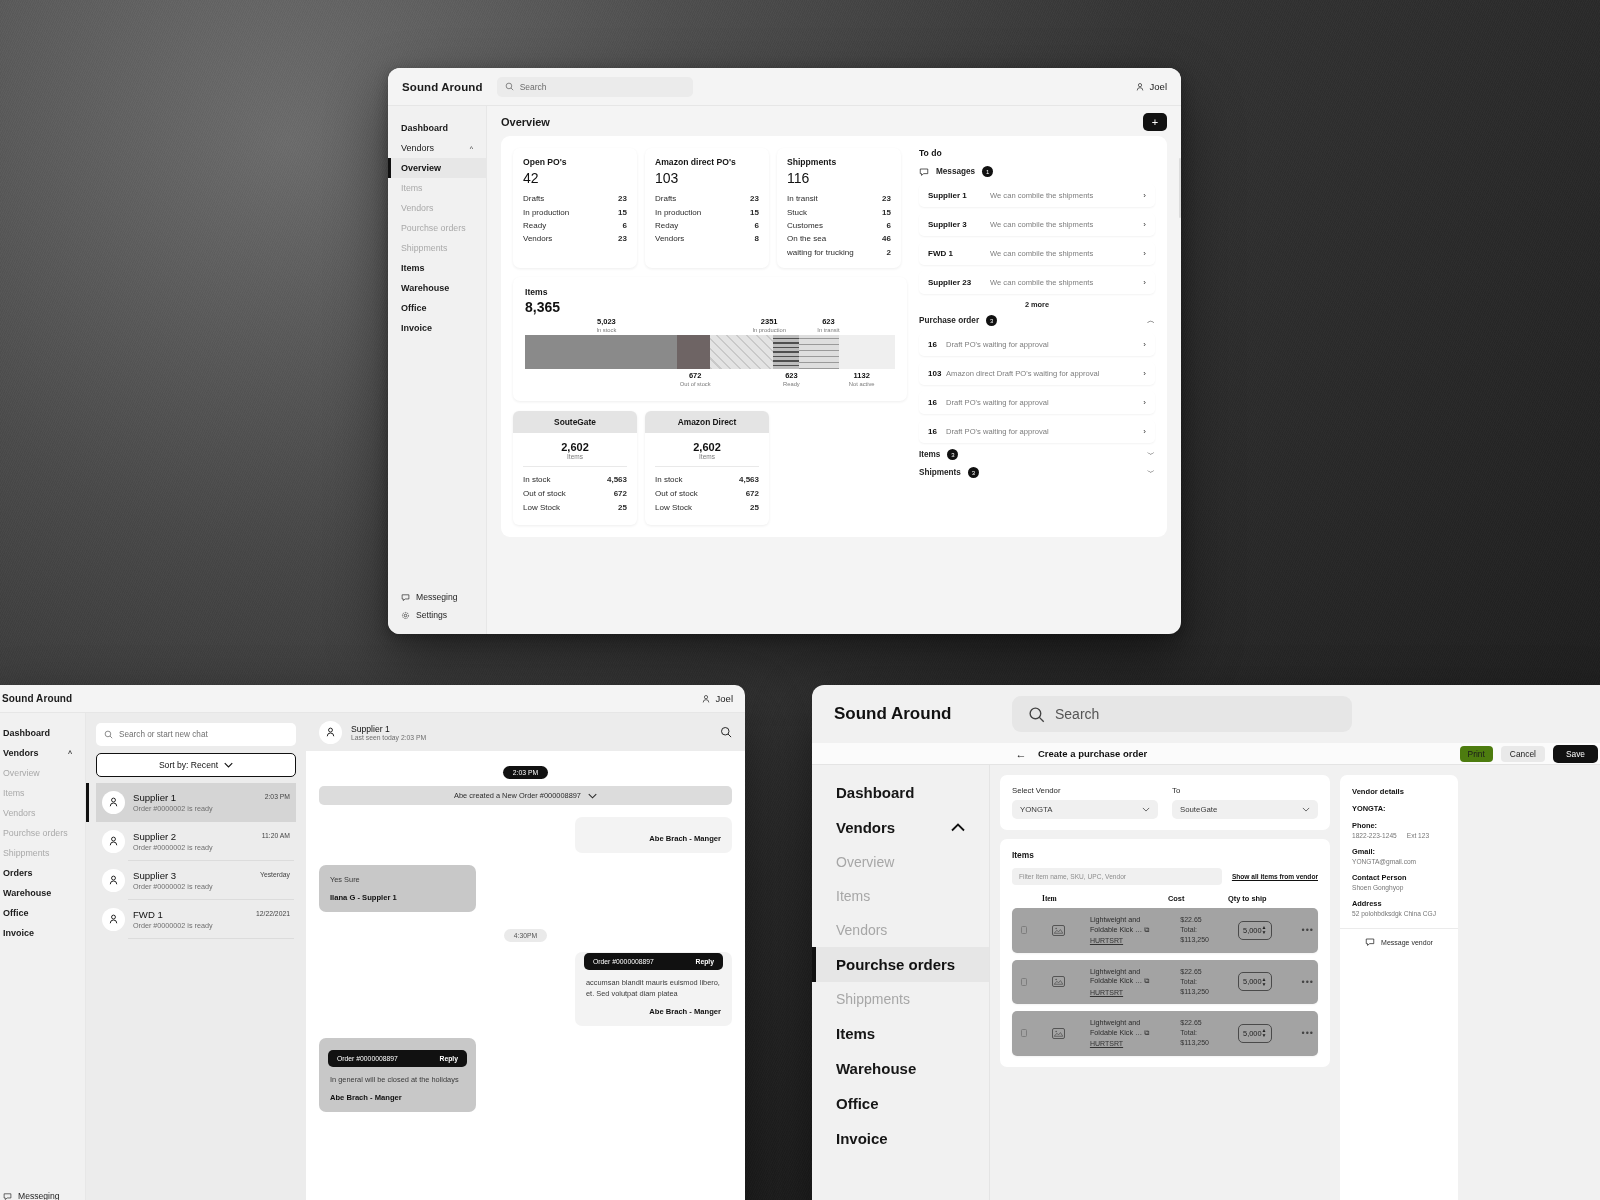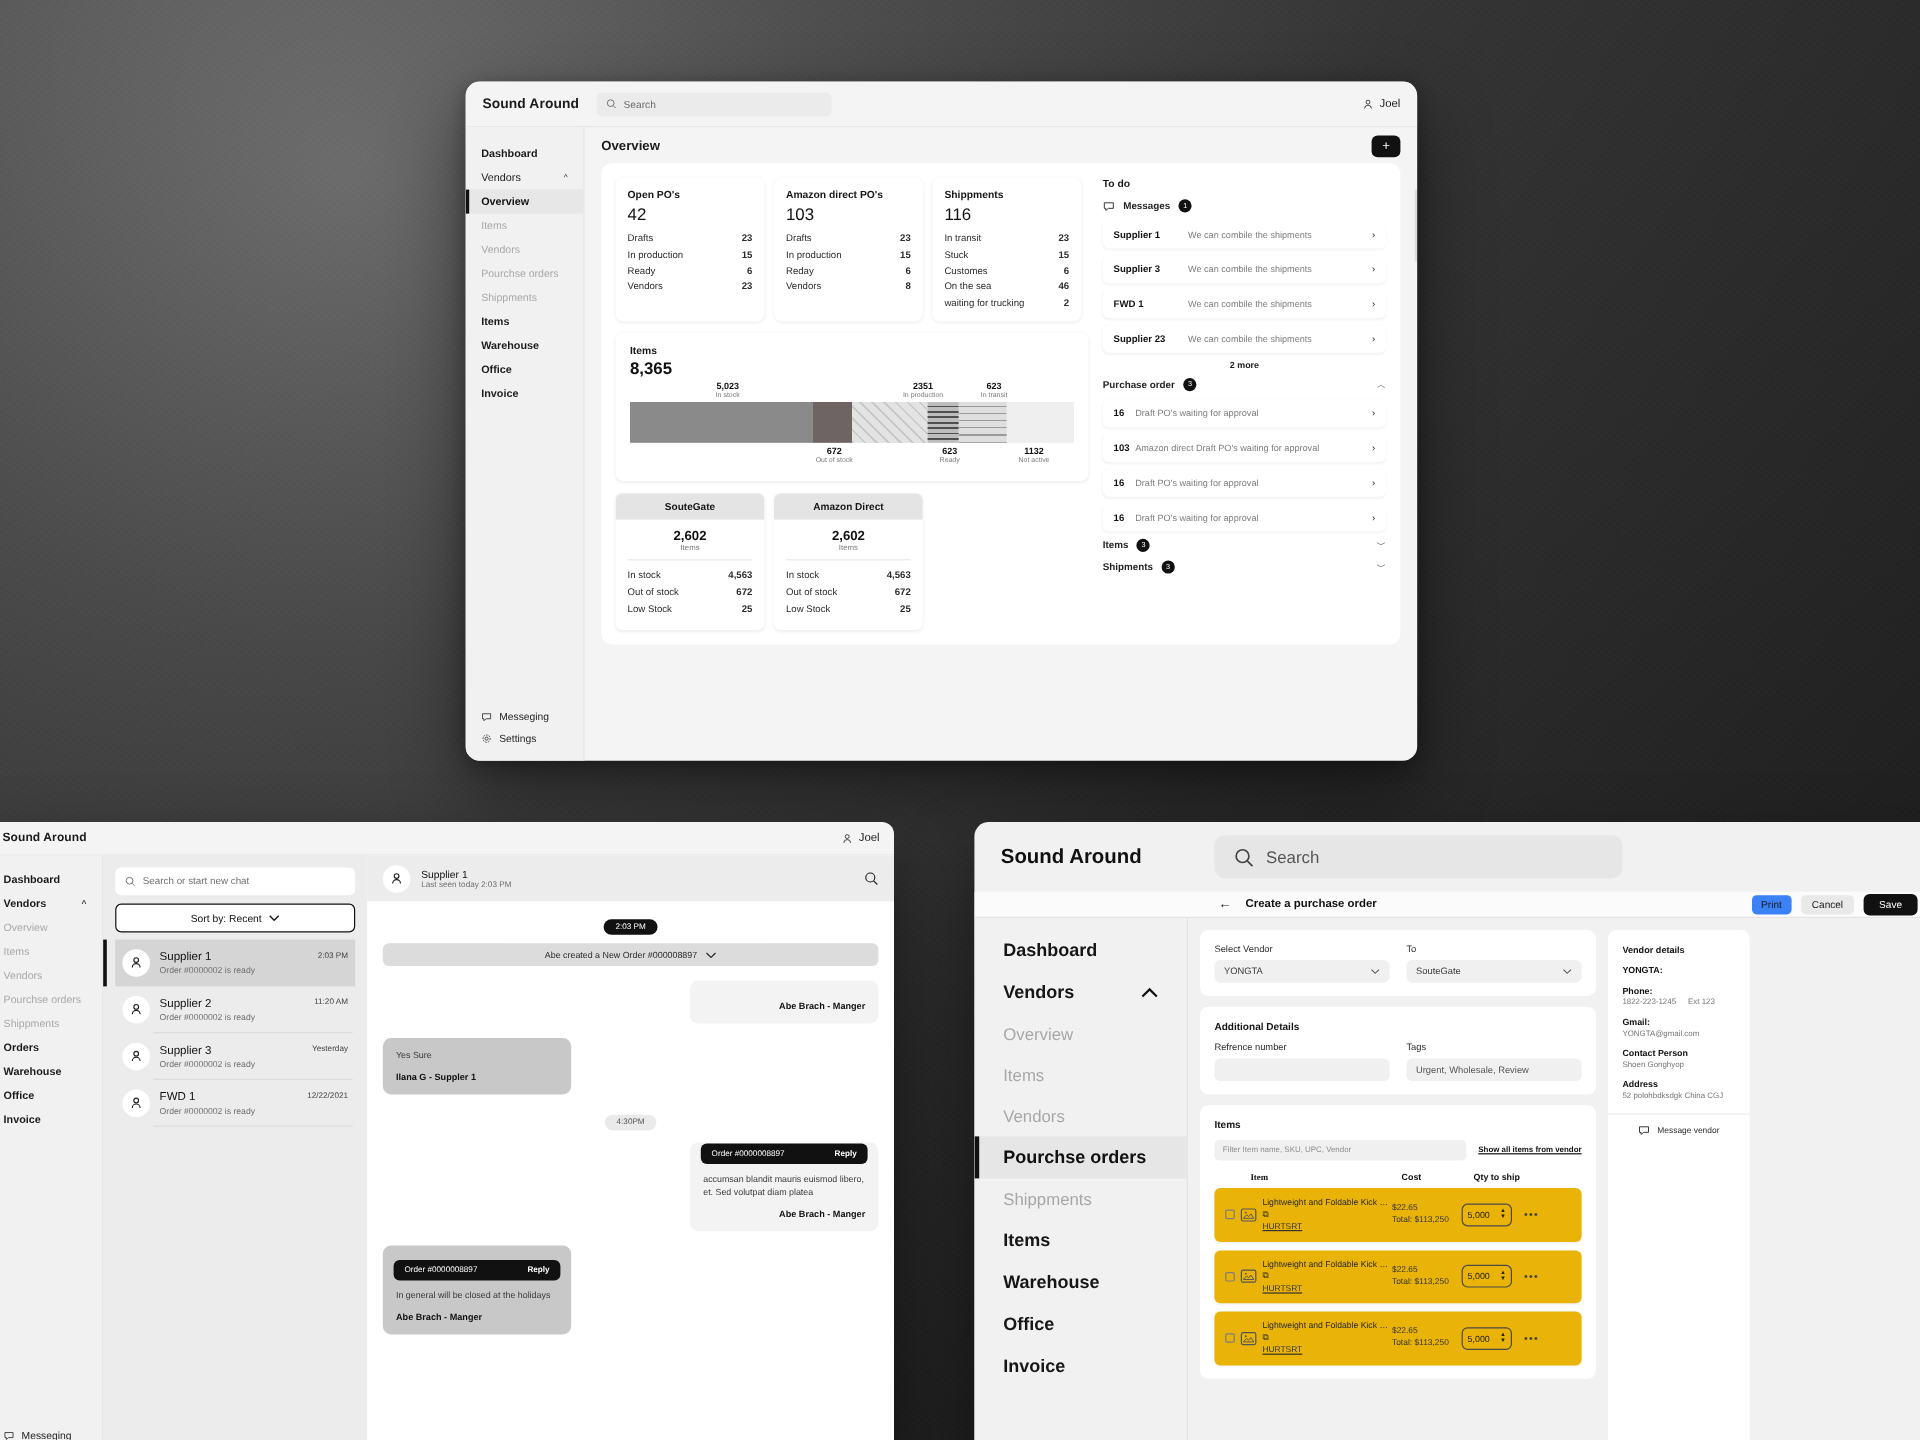--- a/index.html
+++ b/index.html
@@ -196,21 +196,21 @@
   }
   .po-top { height:58px; display:flex; align-items:center; padding:0 22px; }
   .po-brand { font-size:17px; font-weight:700; color:#111; width:178px; }
   .po-search { background:#e6e6e6; border-radius:9px; height:36px; flex:1; max-width:340px;
                display:flex; align-items:center; gap:10px; padding:0 16px; font-size:14px; color:#555;}
   .po-subbar { height:22px; background:#fbfbfb; display:flex; align-items:center; gap:10px;
                padding-left:202px; border-bottom:1px solid #e4e4e4; position:relative;}
   .po-back { width:14px;height:14px; display:flex;align-items:center;justify-content:center; font-size:11px; color:#111;}
   .po-crumb { font-size:9.5px; font-weight:700; color:#111; }
   .po-actions { position:absolute; right:14px; display:flex; align-items:center; gap:8px;}
-  .btn-print { font-size:8.4px; color:#1b1b1b; background:#3b82f6; padding:3px 8px; border-radius:4px;}
+  .btn-print { font-size:8.4px; color:#1b1b1b; background:#4d7c0f; padding:3px 8px; border-radius:4px;}
   .btn-cancel { font-size:8.4px; color:#1b1b1b; background:#e9e9e9; padding:3px 9px; border-radius:4px;}
   .btn-save { font-size:8.4px; color:#fff; background:#111; padding:4px 13px; border-radius:5px; font-weight:400;}
   .po-body { display:flex; height: calc(100% - 80px); }
   .po-side { width:178px; background:#f1f1f1; border-right:1px solid #e4e4e4; padding-top:10px; }
   .po-nav { font-size:15px; color:#161616; padding:9px 24px; position:relative; display:flex; align-items:center; justify-content:space-between;}
   .po-nav.bold { font-weight:700; }
   .po-nav.sub { color:#a7a7a7; font-size:14px; }
   .po-nav.active { background:#e6e6e6; font-weight:700; color:#111; }
   .po-nav.active:before{ content:""; position:absolute; left:0;top:0;bottom:0;width:4px;background:#111;}
   .po-content { flex:1; padding:10px 0 0 10px; display:flex; gap:10px; overflow:hidden;}
@@ -227,22 +227,22 @@
   .input.filled { display:flex;align-items:center;padding:0 8px; font-size:7.8px; color:#555;}
   .card-title { font-size:8.4px; font-weight:700; color:#161616; margin-bottom:8px; }
   .filter-row { display:flex; align-items:center; gap:10px; margin-bottom:9px;}
   .filter-input { background:#f0f0f0; border-radius:4px; height:17px; flex:1; display:flex; align-items:center;
                   padding:0 7px; font-size:6.6px; color:#8d8d8d; }
   .show-all { font-size:6.6px; font-weight:700; color:#111; text-decoration:underline; white-space:nowrap;}
   .tbl-head { display:flex; align-items:center; font-size:7.4px; font-weight:700; color:#111; padding:0 2px 5px; }
   .th-item { margin-left:28px; width:126px;font-family:Liberation Serif, serif; }
   .th-cost { width:60px; }
   .th-qty { width:62px; }
-  .item-row { background:#eab308; border-radius:5px; display:flex; align-items:center; padding:7px 4px; margin-bottom:7px;
-              box-shadow:0 1px 2px rgba(0,0,0,0.05); }
+  .item-row { background:#a3a3a3; border-radius:5px; display:flex; align-items:center; padding:7px 4px; margin-bottom:7px;
+              box-shadow:0 1px 2px rgba(0,0,0,0.05);gap:20px; }
   .chk { width:8px;height:8px;border:1px solid #7d7d7d;border-radius:1.5px; margin:0 5px;}
   .thumb { width:13px;height:11px;border:1px solid #555;border-radius:2px; margin-right:5px; position:relative; flex:0 0 auto;}
   .it-name { width:108px; font-size:7.2px; color:#2b2b2b; line-height:9.5px;}
   .it-sku { font-size:7px; color:#333; text-decoration:underline; margin-top:2px; display:inline-block;}
   .it-cost { width:58px; font-size:7px; color:#333; line-height:10px;}
   .stepper { border:1px solid #4a4a4a; border-radius:5px; height:19px; width:42px; display:flex;
              align-items:center; justify-content:space-between; padding:0 4px; font-size:7.4px; color:#222;}
   .dots { margin-left:10px; font-size:9px; color:#444; letter-spacing:1px;}
   .vd-card { background:#fff; border-radius:7px; padding:12px 12px 0; width:118px; }
   .vd-title { font-size:7.6px; font-weight:700; color:#111; margin-bottom:8px;}
@@ -870,35 +870,20 @@
                 <span>
                   <svg width="8" height="5" viewBox="0 0 12 8">
                       <path d="M1 1.5 6 6.5 11 1.5" fill="none" stroke="#555" stroke-width="1.4"></path>
                     </svg>
                 </span>
               </div>
             </div>
           </div>
         </div>
 
-        <div class="po-card">
-          <div class="card-title">Additional Details</div>
-          <div class="fld-row">
-            <div class="fld">
-              <div class="fld-label">Refrence number</div>
-              <div class="input"></div>
-            </div>
-            <div class="fld">
-              <div class="fld-label">Tags</div>
-              <div class="input filled">
-                <span>Urgent, Wholesale, Review</span>
-              </div>
-            </div>
-          </div>
-        </div>
 
         <div class="po-card" style="padding-bottom:4px;">
           <div class="card-title">Items</div>
           <div class="filter-row">
             <div class="filter-input">
               <span>Filter Item name, SKU, UPC, Vendor</span>
             </div>
             <span class="show-all">Show all items from vendor</span>
           </div>
 

